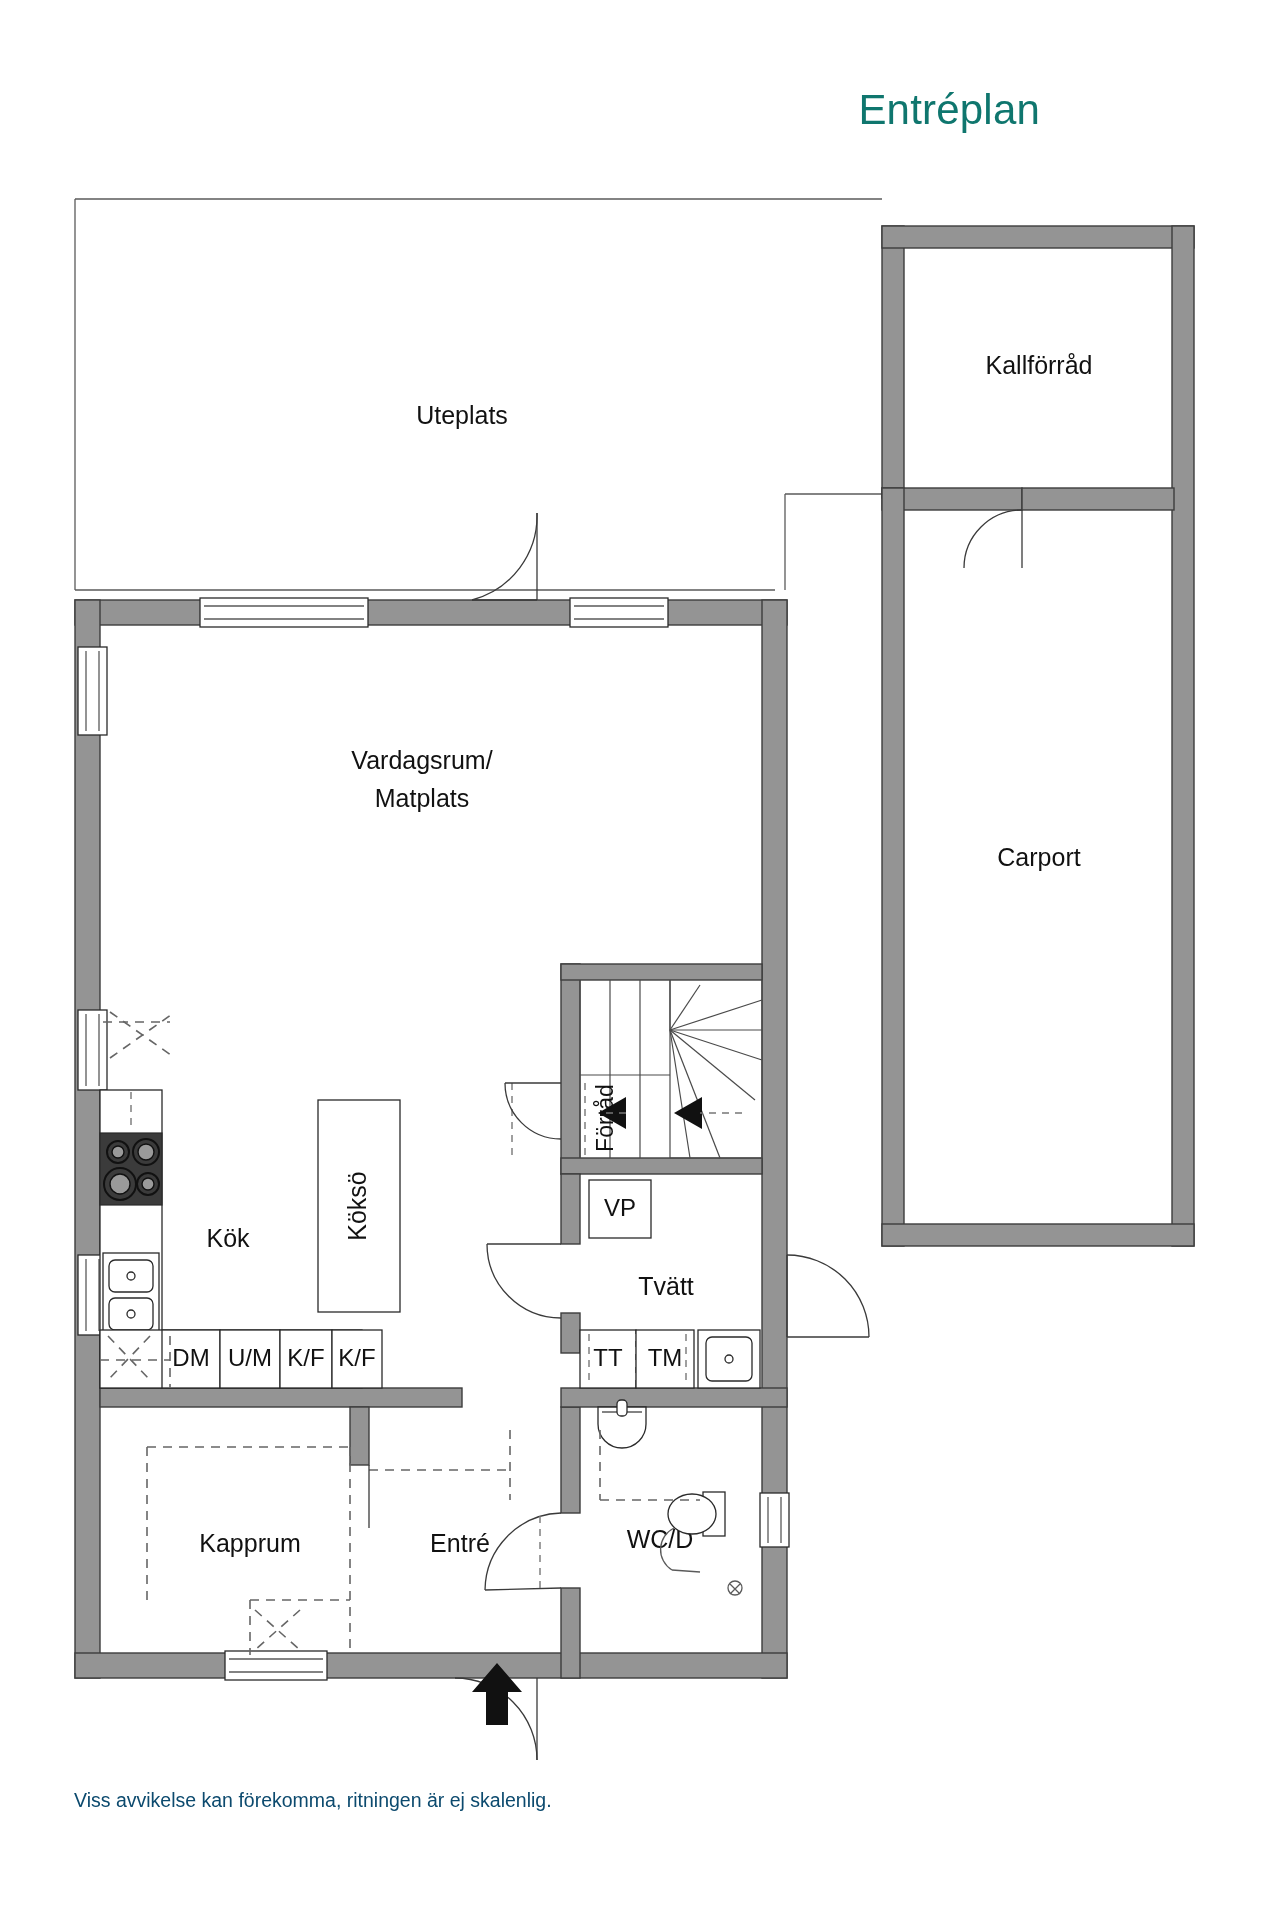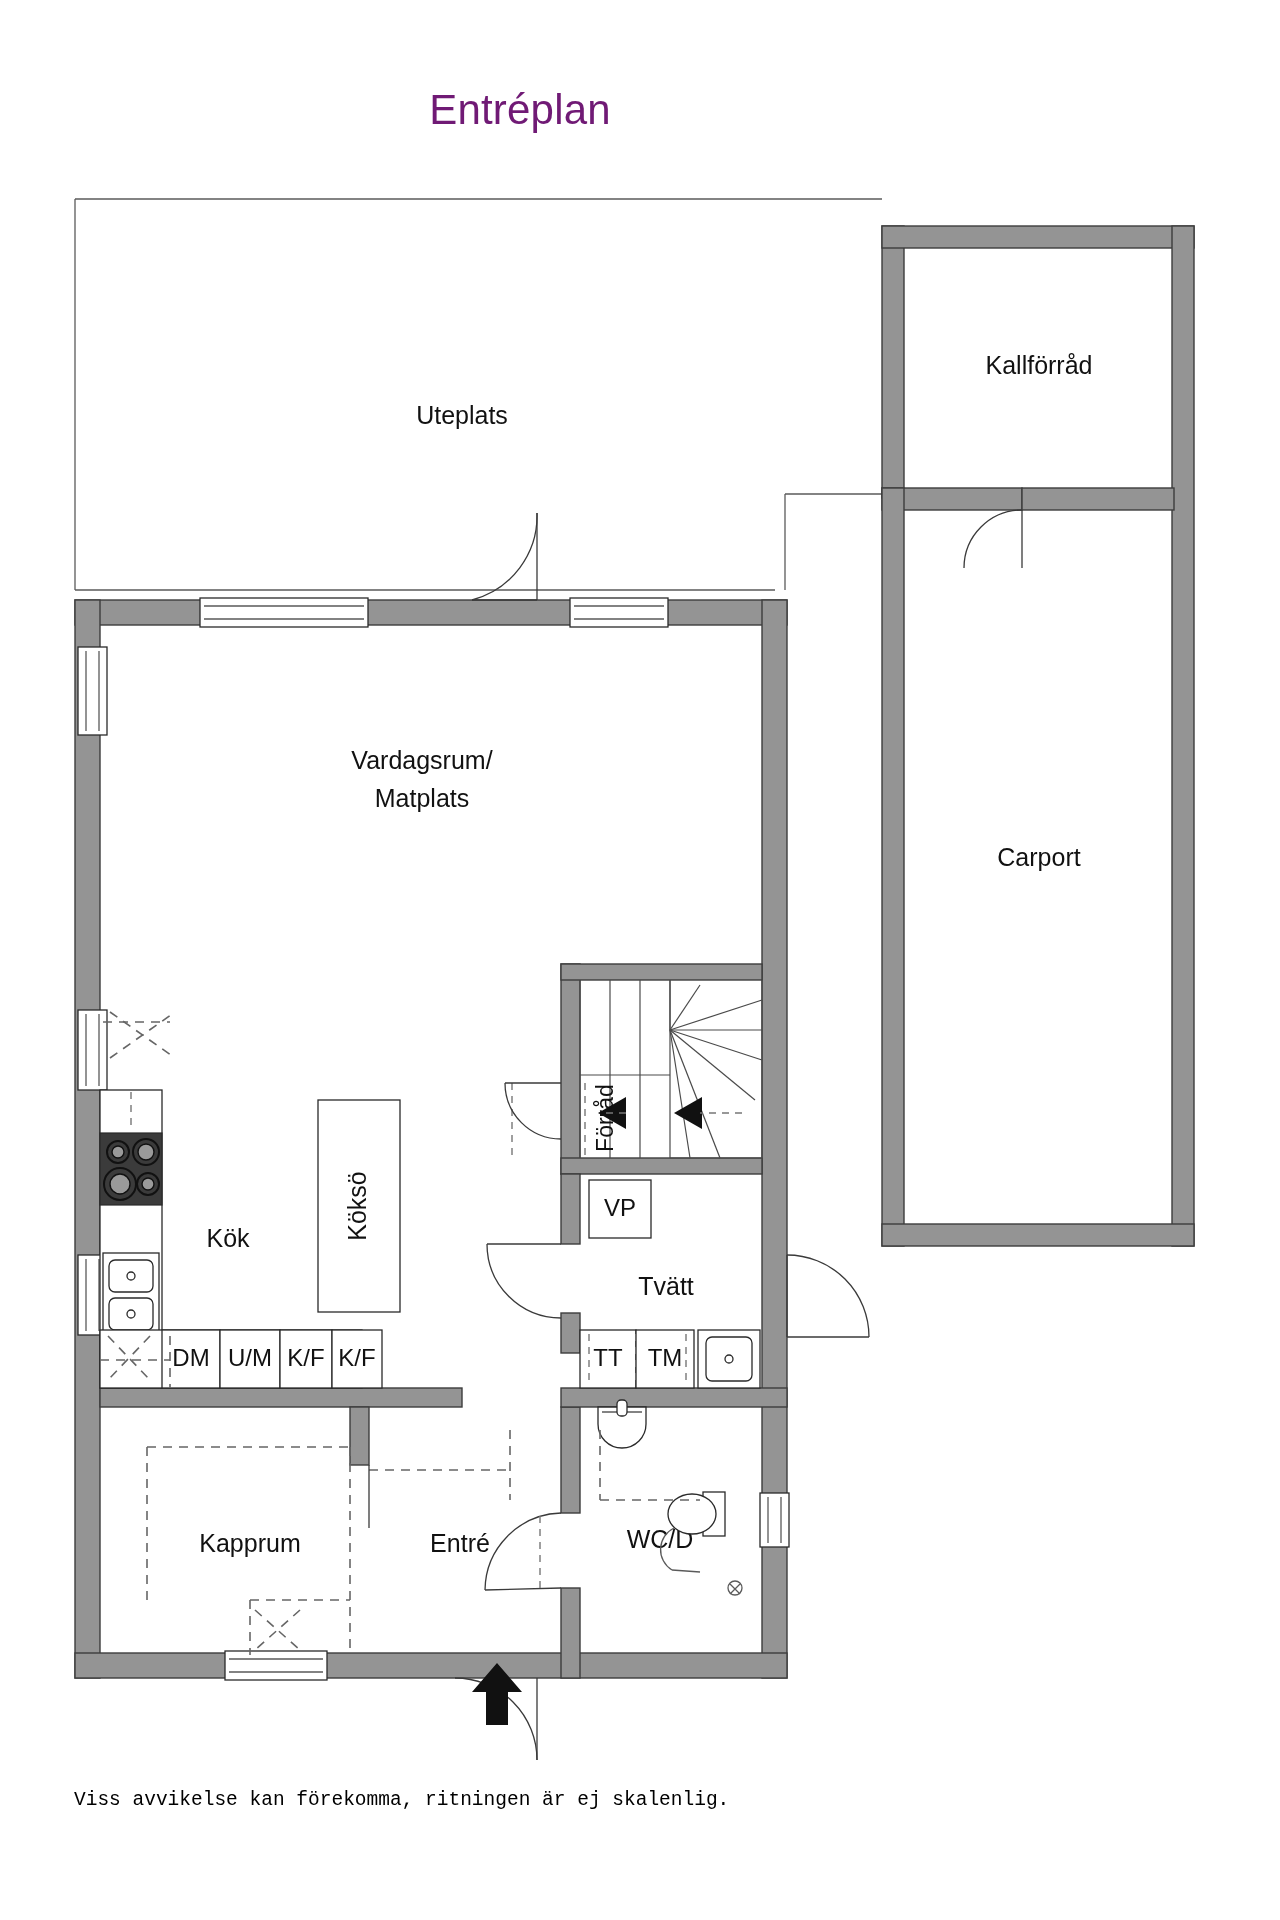--- a/index.html
+++ b/index.html
@@ -18,34 +18,33 @@
   #plan-root {
     position: relative;
     width: 1280px;
     height: 1920px;
   }
   .plan-title {
     position: absolute;
     top: 86px;
     left: 0;
     width: 1040px;
-    text-align: center;
+    text-align: right;
     font-size: 42px;
     font-weight: 400;
     letter-spacing: 0.2px;
-    color: #701a75;
+    color: #0f766e;
   }
   .plan-footnote {
     position: absolute;
     top: 1789px;
     left: 74px;
     font-size: 19.5px;
-    color: #000000;
+    color: #0c4a6e;
     white-space: nowrap;
-    font-family: Liberation Mono, monospace;
   }
   svg.floorplan {
     position: absolute;
     top: 0;
     left: 0;
     width: 1280px;
     height: 1920px;
     display: block;
   }
   .wall { fill: #949494; stroke: #3d3d3d; stroke-width: 1.4; }

